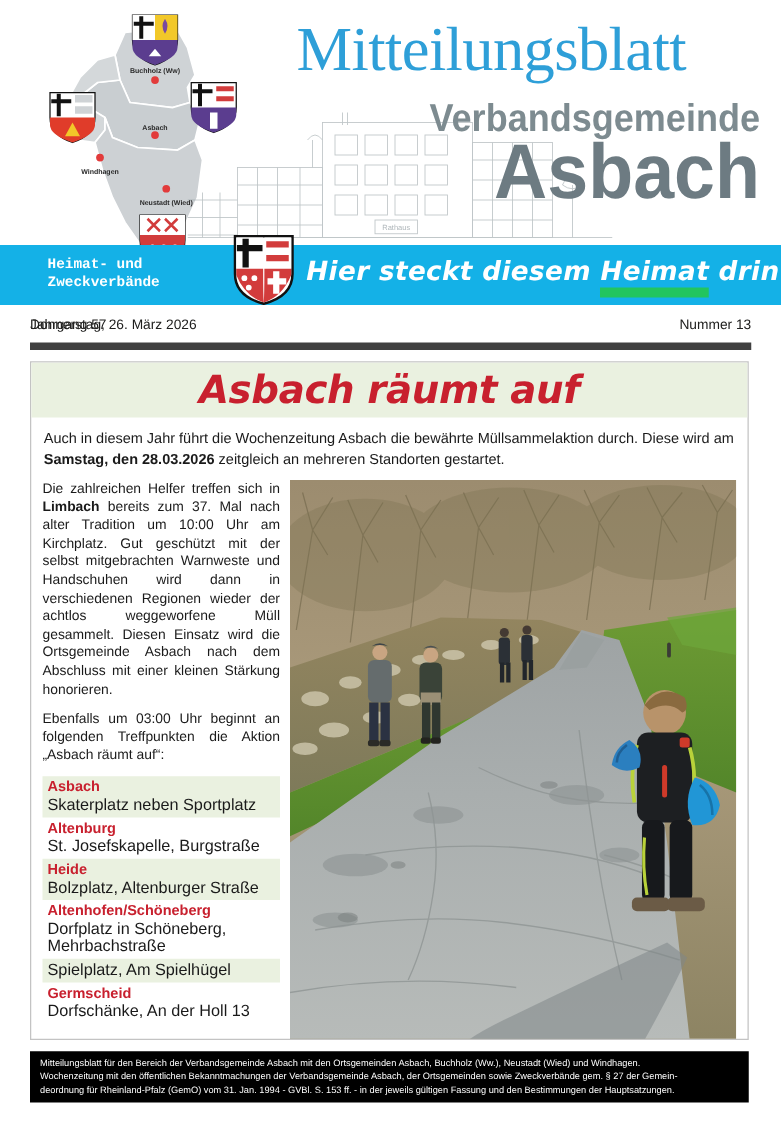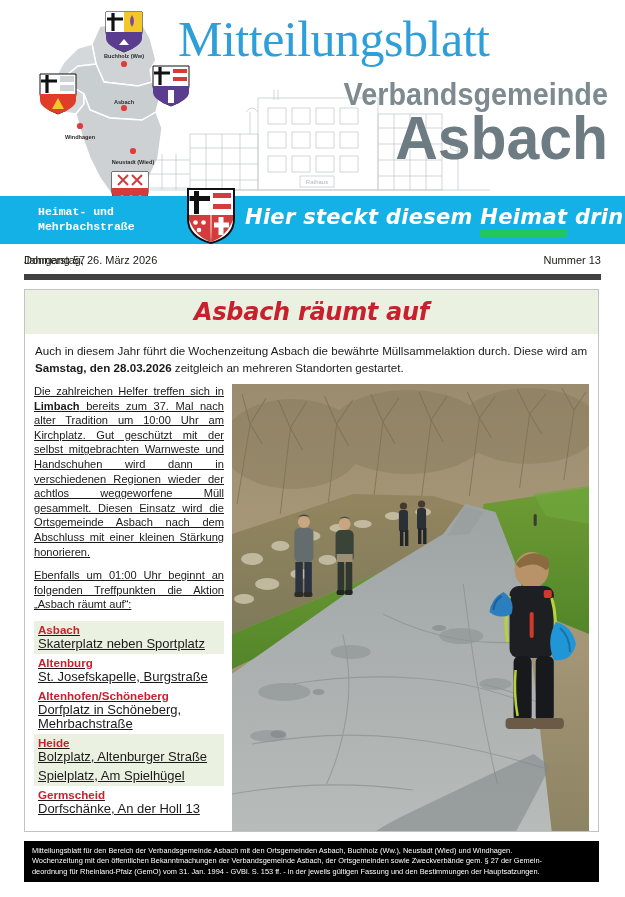--- a/index.html
+++ b/index.html
@@ -41,21 +41,21 @@
     top: 8px;
     width: 170px;
     height: 230px;
   }
 
   .title-main {
     position: absolute;
     left: 178px;
     top: 12px;
     width: 430px;
-    text-align: left;
+    text-align: center;
     font-family: "Liberation Serif", serif;
     font-size: 50px;
     line-height: 54px;
     color: #2e9fd8;
     letter-spacing: -0.5px;
     white-space: nowrap;
   }
   .title-sub1 {
     position: absolute;
     left: 178px;
@@ -160,36 +160,35 @@
     height: 44px;
     background: #eaf1e0;
     display: flex;
     align-items: center;
     justify-content: center;
   }
   .headline {
     font-family: "DejaVu Sans", sans-serif;
     font-style: italic;
     font-weight: bold;
-    font-size: 24px;
+    font-size: 31px;
     color: #c8202e;
     letter-spacing: -0.3px;
   }
   .lead {
     padding: 9px 10px 4px 10px;
     font-size: 11.6px;
     line-height: 16.5px;
     color: #1a1a1a;
   }
   .lead b { font-weight: bold; }
 
   .cols {
     display: flex;
     padding: 4px 9px 0 9px;
-    text-decoration: underline;
   }
   .col-left {
     width: 196px;
     flex: 0 0 196px;
     padding-right: 6px;
     box-sizing: border-box;
   }
   .col-right {
     flex: 1;
     padding-left: 2px;
@@ -346,21 +345,21 @@
   </div>
 
   <div class="title-main">Mitteilungsblatt</div>
   <div class="title-sub1">Verbandsgemeinde</div>
   <div class="title-sub2">Asbach</div>
 
   <div class="blue-bar"></div>
 
   <div class="blue-bar-left">
     <div>Heimat- und</div>
-    <div>Mehrbachstraße</div>
+    <div>Zweckverbände</div>
   </div>
 
   <div class="crest-bar">
     <svg viewBox="0 0 50 58" width="50" height="58">
       <path d="M2 2 H48 V32 Q48 50 25 56 Q2 50 2 32 Z" fill="#ffffff" stroke="#111" stroke-width="2"></path>
       <path d="M3 3 H24.5 V28 H3 Z" fill="#ffffff"></path>
       <path d="M10.5 4 V27 M3.5 11.5 H24" stroke="#111" stroke-width="5"></path>
       <path d="M25.5 3 H47 V28 H25.5 Z" fill="#ffffff"></path>
       <rect x="27" y="6" width="18" height="5" fill="#d23c3c"></rect>
       <rect x="27" y="17" width="18" height="5" fill="#d23c3c"></rect>
@@ -394,38 +393,38 @@
     <span>Auch in diesem Jahr führt die Wochenzeitung Asbach die bewährte Müllsammelaktion durch. Diese wird am </span><b>Samstag, den 28.03.2026</b><span> zeitgleich an mehreren Standorten gestartet.</span>
   </div>
 
   <div class="cols">
 
     <div class="col-left">
       <p class="para">
         <span>Die zahlreichen Helfer treffen sich in </span><b>Limbach</b><span> bereits zum 37. Mal nach alter Tradition um 10:00 Uhr am Kirchplatz. Gut geschützt mit der selbst mitgebrachten Warnweste und Handschuhen wird dann in verschiedenen Regionen wieder der achtlos weggeworfene Müll gesammelt. Diesen Einsatz wird die Ortsgemeinde Asbach nach dem Abschluss mit einer kleinen Stärkung honorieren.</span>
       </p>
 
-      <p class="para">Ebenfalls um 01:00 Uhr beginnt an folgenden Treffpunkten die Aktion „Asbach räumt auf“:</p>
+      <p class="para">Ebenfalls um 03:00 Uhr beginnt an folgenden Treffpunkten die Aktion „Asbach räumt auf“:</p>
 
       <div class="loc-list">
         <div class="loc tint">
           <div class="loc-name">Asbach</div>
           <div class="loc-addr">Skaterplatz neben Sportplatz</div>
         </div>
         <div class="loc">
           <div class="loc-name">Altenburg</div>
           <div class="loc-addr">St. Josefskapelle, Burgstraße</div>
         </div>
+        <div class="loc tint">
+          <div class="loc-name">Heide</div>
+          <div class="loc-addr">Bolzplatz, Altenburger Straße</div>
+        </div>
         <div class="loc">
           <div class="loc-name">Altenhofen/Schöneberg</div>
           <div class="loc-addr">Dorfplatz in Schöneberg, Mehrbachstraße</div>
-        </div>
-        <div class="loc tint">
-          <div class="loc-name">Heide</div>
-          <div class="loc-addr">Bolzplatz, Altenburger Straße</div>
         </div>
         <div class="loc tint">
           <div class="loc-addr">Spielplatz, Am Spielhügel</div>
         </div>
         <div class="loc">
           <div class="loc-name">Germscheid</div>
           <div class="loc-addr">Dorfschänke, An der Holl 13</div>
         </div>
       </div>
 

